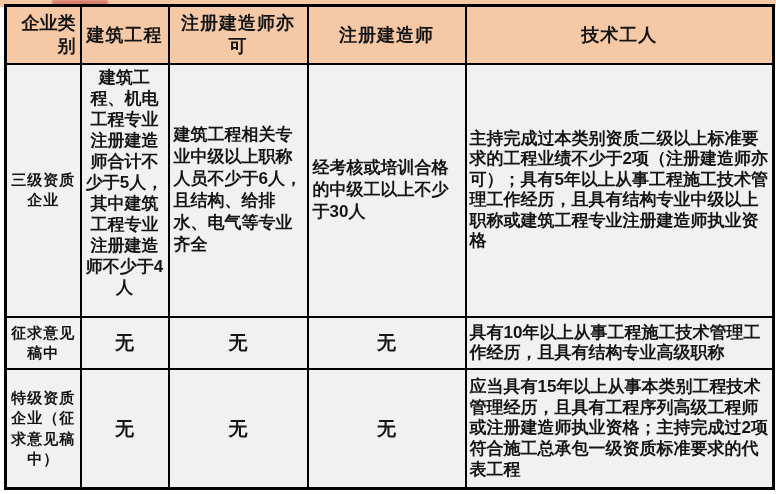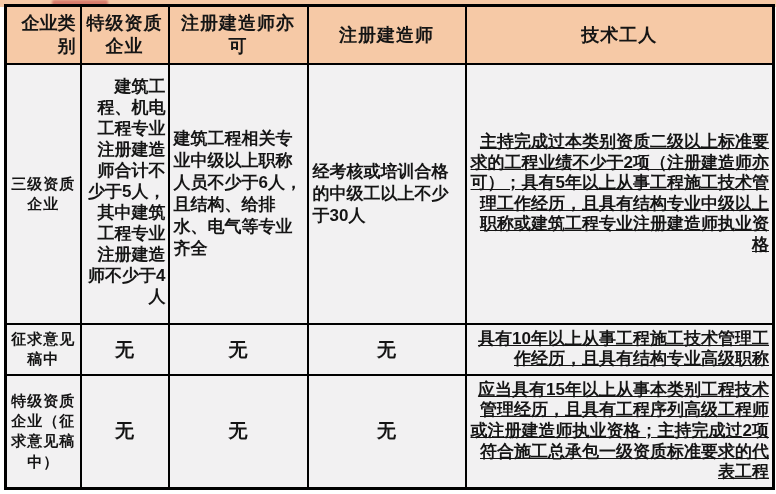--- a/index.html
+++ b/index.html
@@ -39,50 +39,50 @@
   td{font-size:17px;background:#f2f1f2;}
   td.cat{
     text-align:center;vertical-align:middle;
     font-size:15px;letter-spacing:1px;line-height:1.35;
   }
   td.none{
     text-align:center;vertical-align:middle;
     font-size:19px;
   }
   td.builder{
-    vertical-align:top;text-align:right;
-    font-size:17px;line-height:21px;padding:11px 2px;
+    vertical-align:top;text-align:center;
+    font-size:17px;line-height:21px;padding:2px 2px;
   }
   td.mid{
     vertical-align:middle;text-align:left;
     font-size:17px;line-height:1.3;
   }
   td.lead{
-    vertical-align:middle;text-align:right;
-    font-size:17px;line-height:1.21;padding:3px 3px;text-decoration:underline;
+    vertical-align:middle;text-align:left;
+    font-size:17px;line-height:1.21;padding:3px 3px;
   }
 </style>
 </head>
 <body>
 
 <div class="top-bleed"></div>
 <div class="red-smudge"></div>
 
 <table class="qual">
   <colgroup>
     <col style="width:75px">
     <col style="width:88px">
     <col style="width:139px">
     <col style="width:158px">
     <col style="width:308px">
   </colgroup>
   <thead>
     <tr style="height:58px">
       <th class="left">企业类别</th>
-      <th>特级资质企业</th>
+      <th>建筑工程</th>
       <th>注册建造师亦可</th>
       <th>注册建造师</th>
       <th>技术工人</th>
     </tr>
   </thead>
   <tbody>
     <tr style="height:215px">
       <td class="cat">三级资质企业</td>
       <td class="builder">建筑工程、机电工程专业注册建造师合计不少于5人，其中建筑工程专业注册建造师不少于4人</td>
       <td class="mid">建筑工程相关专业中级以上职称人员不少于6人，且结构、给排水、电气等专业齐全</td>

